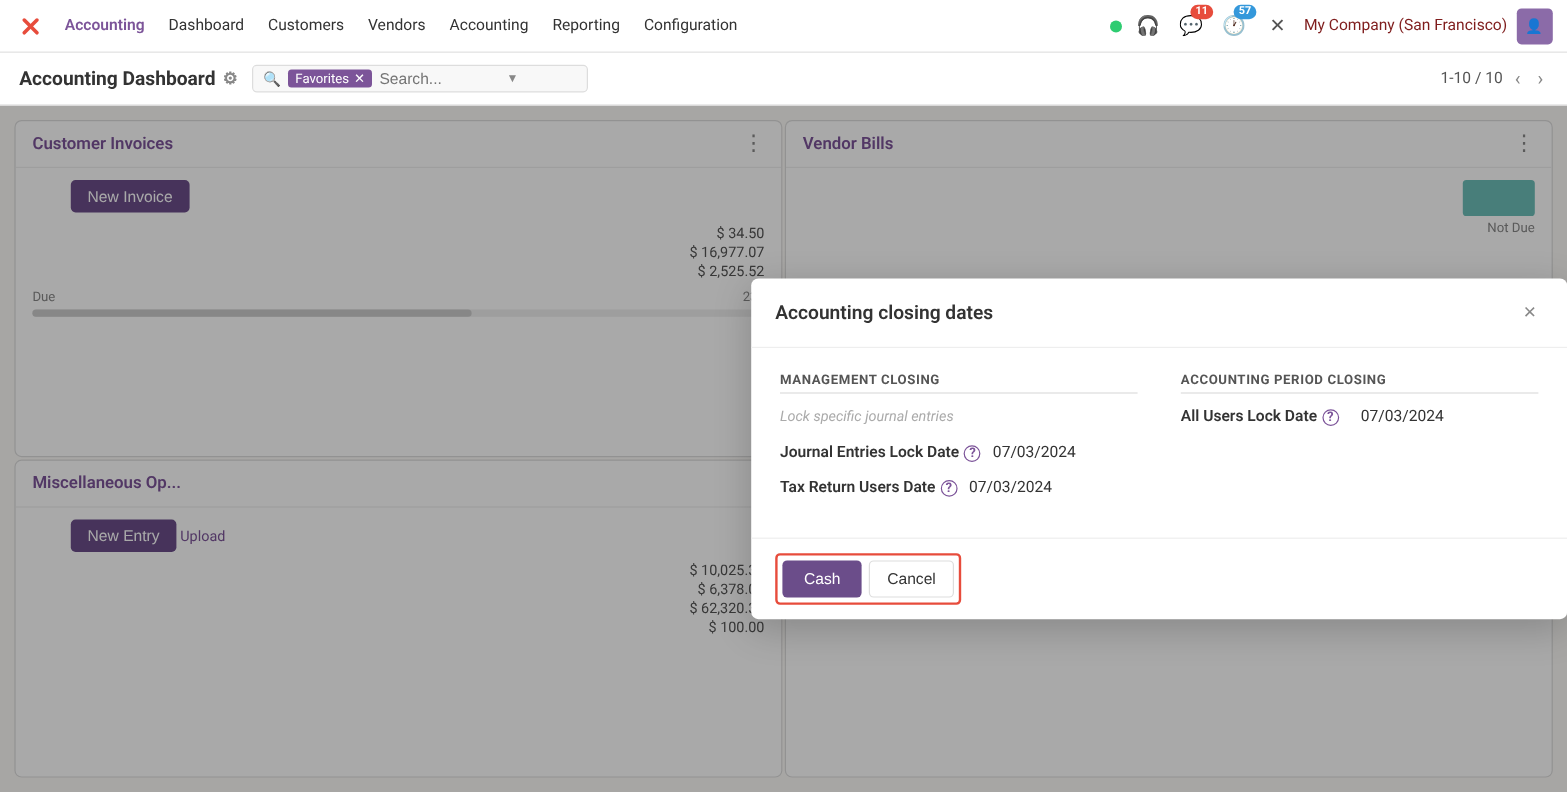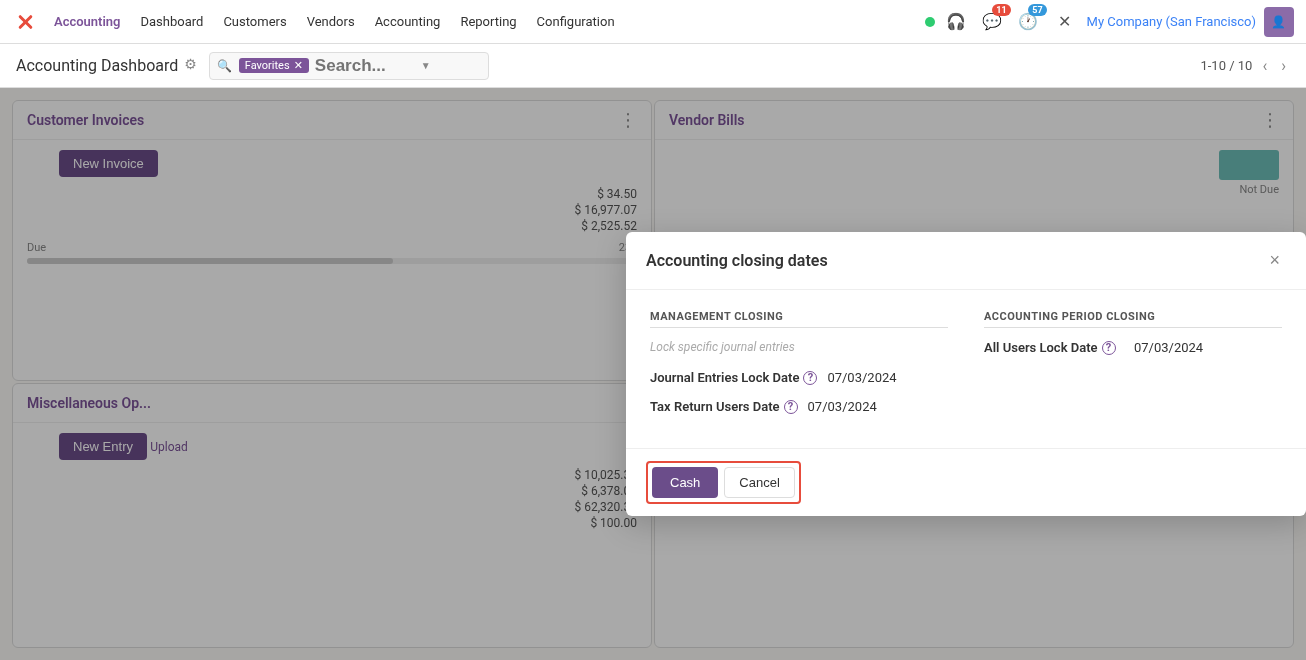--- a/index.html
+++ b/index.html
@@ -12,35 +12,35 @@
     }
     .nav-logo { width: 24px; height: 24px; margin-right: 6px; flex-shrink: 0; }
     .nav-item { padding: 4px 8px; font-size: 13px; color: #333; cursor: pointer; border-radius: 4px; }
     .nav-item.active { color: #7c5499; font-weight: 600; }
     .nav-spacer { flex: 1; }
     .nav-right { display: flex; align-items: center; gap: 8px; }
     .status-dot { width: 10px; height: 10px; border-radius: 50%; background: #2ecc71; }
     .nav-icon-btn { position: relative; cursor: pointer; width: 28px; height: 28px; display: flex; align-items: center; justify-content: center; font-size: 16px; color: #555; }
     .badge { position: absolute; top: -4px; right: -4px; background: #e74c3c; color: #fff; border-radius: 8px; font-size: 9px; padding: 1px 4px; font-weight: bold; }
     .badge-blue { background: #3498db; }
-    .company-name { font-size: 13px; color: #3b82f6; cursor: pointer; }
+    .company-name { font-size: 13px; color: #7f1d1d; cursor: pointer; }
     .avatar { width: 30px; height: 30px; border-radius: 4px; background: #8b6ba8; display: flex; align-items: center; justify-content: center; color: white; font-size: 12px; cursor: pointer; overflow: hidden; }
 
     
     .sub-header {
       display: flex; align-items: center; background: #fff; height: 44px; padding: 0 16px;
       border-bottom: 1px solid #ddd; gap: 12px;
     }
-    .page-title { font-size: 16px; font-weight: 400; color: #333; display: flex; gap: 6px; }
+    .page-title { font-size: 16px; font-weight: 700; color: #333; display: flex; align-items: center; gap: 6px; }
     .gear-icon { color: #888; font-size: 14px; cursor: pointer; }
     .search-bar { display: flex; align-items: center; background: #f8f8f8; border: 1px solid #ddd; border-radius: 4px; padding: 3px 8px; gap: 6px; min-width: 280px; }
     .search-icon { color: #888; font-size: 12px; }
     .search-filter-tag { background: #7c5499; color: white; border-radius: 3px; padding: 1px 6px; font-size: 11px; display: flex; align-items: center; gap: 4px; cursor: pointer; }
     .search-filter-tag span { cursor: pointer; }
-    .search-input { border: none; background: transparent; outline: none; font-size: 17px; width: 100px; font-weight: bold; }
+    .search-input { border: none; background: transparent; outline: none; font-size: 13px; width: 100px; }
     .search-dropdown { color: #888; cursor: pointer; font-size: 10px; }
     .sub-spacer { flex: 1; }
     .pagination { display: flex; align-items: center; gap: 6px; font-size: 13px; color: #555; }
     .pag-btn { cursor: pointer; color: #888; font-size: 16px; padding: 2px 4px; }
 
     
     .main-content { height: calc(660px - 88px); overflow: hidden; position: relative; display: flex; }
 
     
     .dashboard { width: 100%; padding: 12px; display: grid; grid-template-columns: 1fr 1fr; grid-template-rows: auto auto; gap: 2px; filter: brightness(0.95); }

